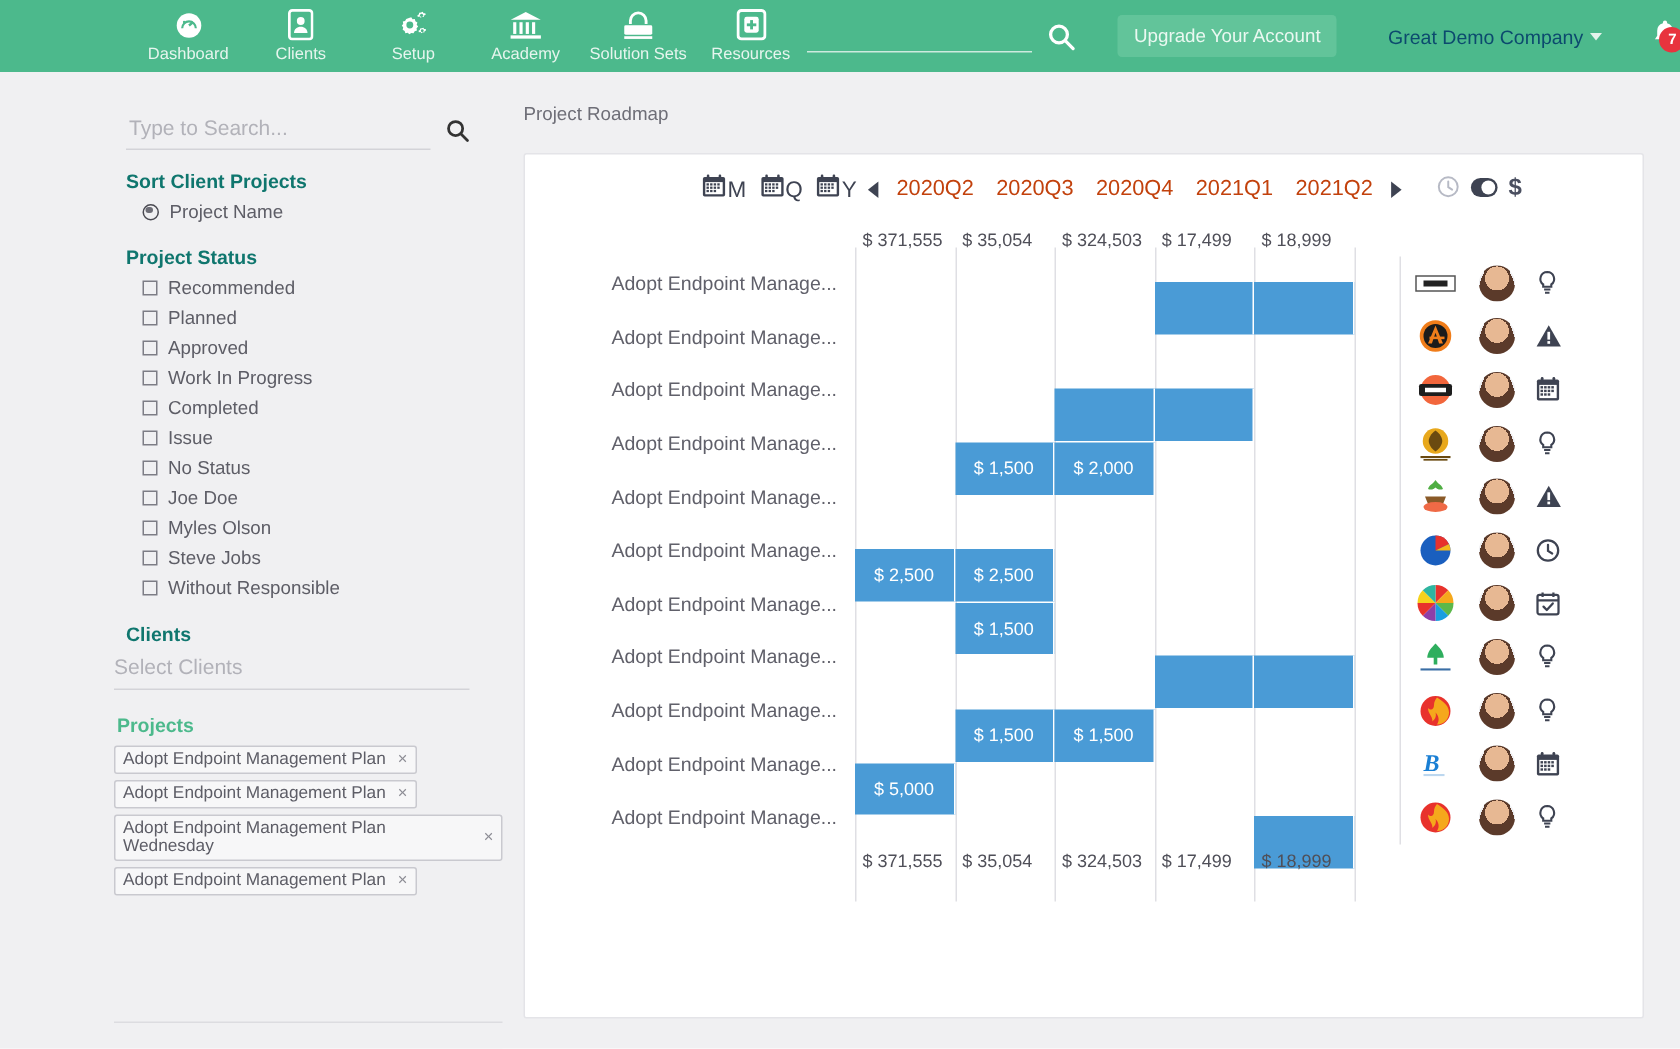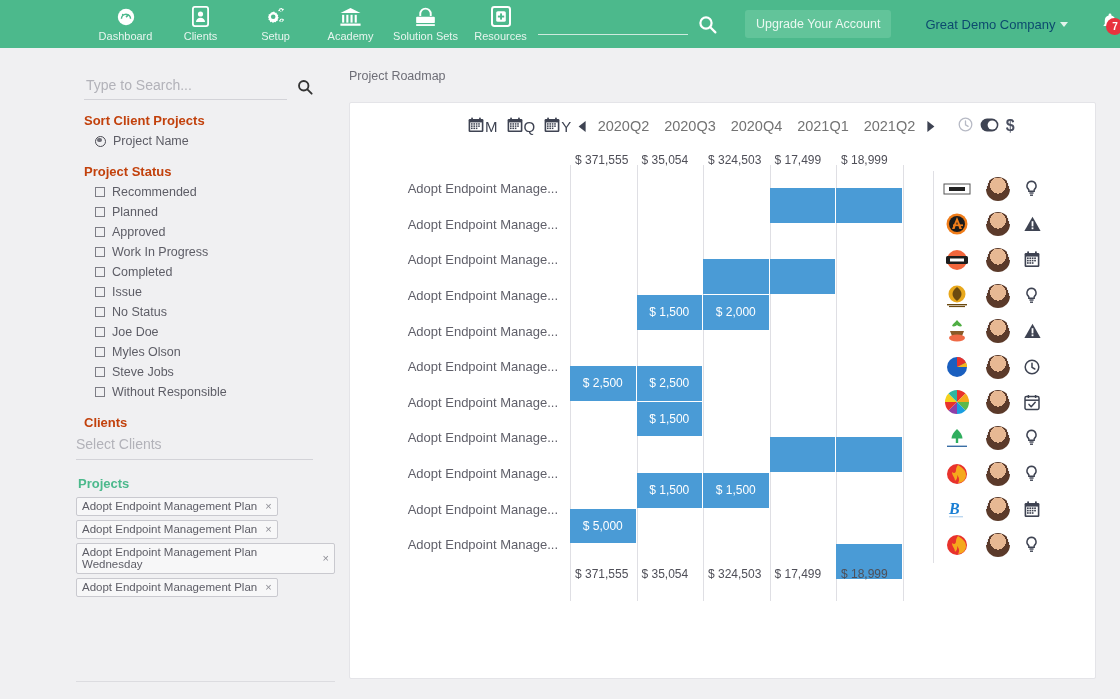--- a/index.html
+++ b/index.html
@@ -66,21 +66,21 @@
   .side-search-row{ display:flex; align-items:center; margin:0 22px 0 84px; }
   #side-search{
     flex:1; border:none;border-bottom:1px solid #d3d3d8; background:transparent;
     font-size:14px; color:#6b6b73; padding:3px 0 6px 2px; outline:none;
     font-family:"Liberation Sans", sans-serif;
   }
   #side-search::placeholder{ color:#b2b2b9; }
   .side-search-btn{ background:none;border:none;cursor:pointer;color:#444;margin-left:10px;padding:0;display:flex;}
 
   .grp-title{
-    color:#c2410c; font-weight:bold; font-size:13px; margin:13px 0 3px 84px;
+    color:#0f766e; font-weight:bold; font-size:13px; margin:13px 0 3px 84px;
   }
   .opt{
     display:flex; align-items:center; gap:7px; margin:0 0 0 95px;
     padding:3px 0; cursor:pointer; font-size:12.5px; color:#5d5d66;
   }
   .radio{
     width:11px;height:11px;border:1.6px solid #6d6d76;border-radius:50%;
     display:inline-block; position:relative; flex:none;
   }
   .radio.on:after{
@@ -116,21 +116,21 @@
     background:#fff; border:1px solid #e4e4e8; border-radius:2px;
   }
 
   
   #rm-toolbar{ display:flex; align-items:center; height:46px; padding-left:118px; }
   .gran{ display:flex; align-items:center; gap:1px; color:#3e4352; cursor:pointer; font-size:15px; margin-right:9px;}
   .gran:last-of-type{ margin-right:3px; }
   .arrow-btn{ background:none;border:none;cursor:pointer;color:#3e4352;padding:0 3px; display:flex;}
   .periods{ display:flex; }
   .period{
-    width:66.5px; text-align:center; color:#737373; font-size:14.5px; cursor:pointer;
+    width:66.5px; text-align:center; color:#c2410c; font-size:14.5px; cursor:pointer;
   }
   .tool-icons{ display:flex; align-items:center; gap:7px; margin-left:19px; color:#4a4f60; }
   .tool-icons .dollar{ font-size:16px; font-weight:bold; }
 
   
   #chart{ position:absolute; left:0; right:0; top:46px; bottom:0; }
   .sum-row{
     position:absolute; left:0; right:0; display:flex; height:22px; align-items:center;
   }
   .sum-row.top{ top:0; }

